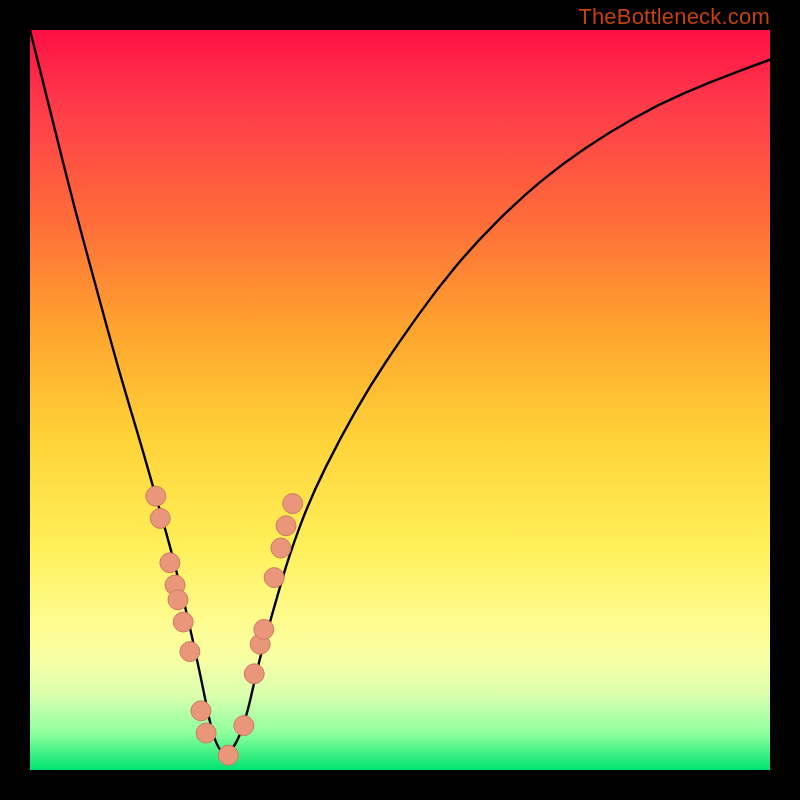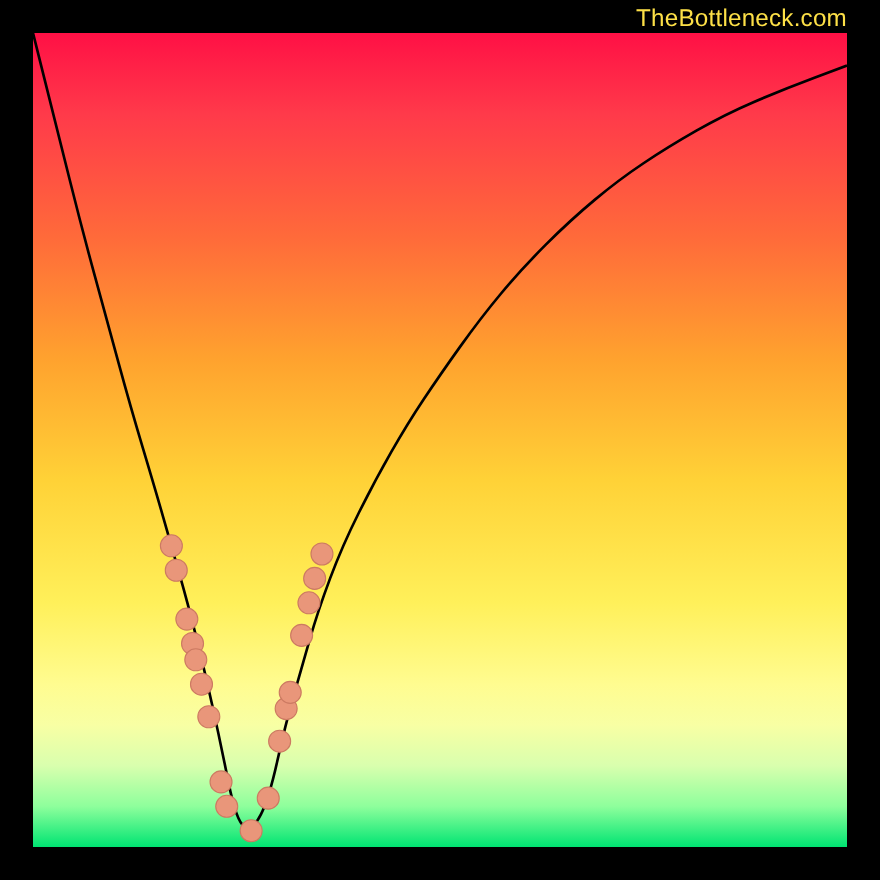--- a/index.html
+++ b/index.html
@@ -36,21 +36,21 @@
       #d9ffae 90%,
       #8eff9c 95%,
       #00e472 100%
     );
     overflow: hidden;
   }
   .watermark {
     position: absolute;
     top: 4px;
     right: 30px;
-    color: #fde047;
+    color: #c2410c;
     font-size: 22px;
     font-weight: 500;
     letter-spacing: 0.2px;
     z-index: 50;
     user-select: none;
   }
   svg {
     position: absolute;
     left: 0;
     top: 0;

